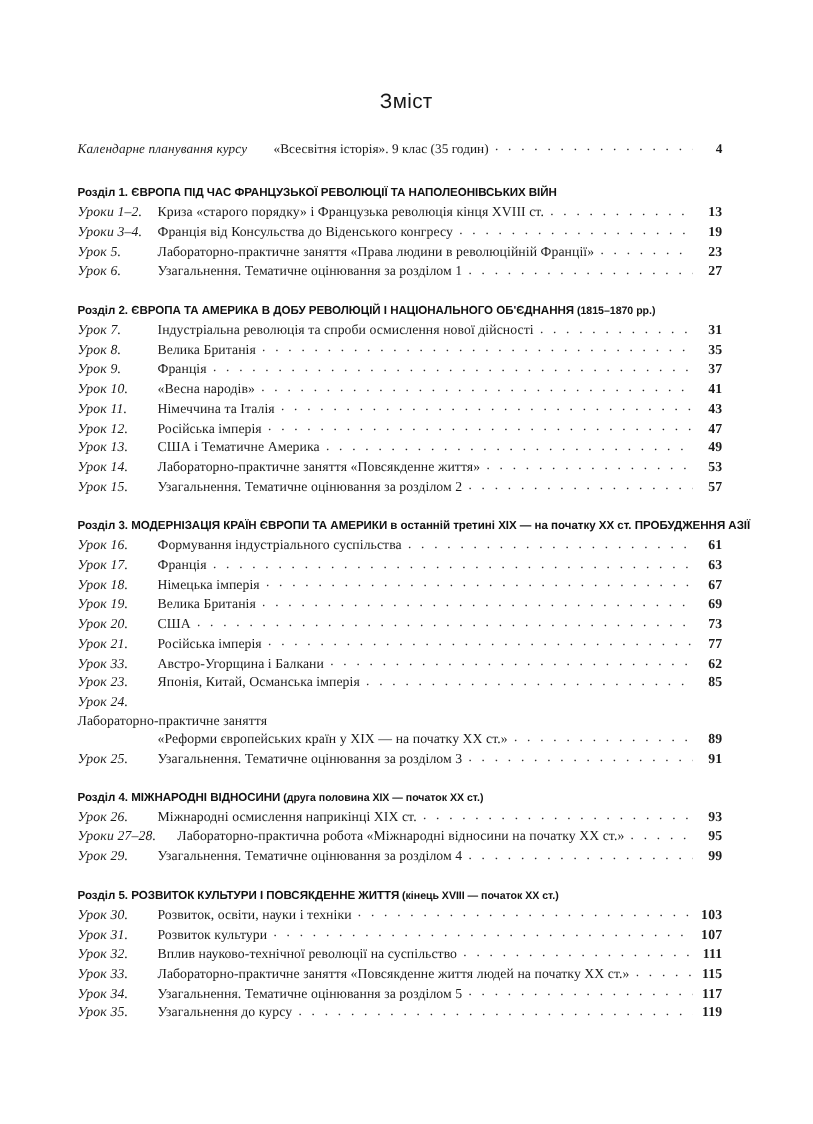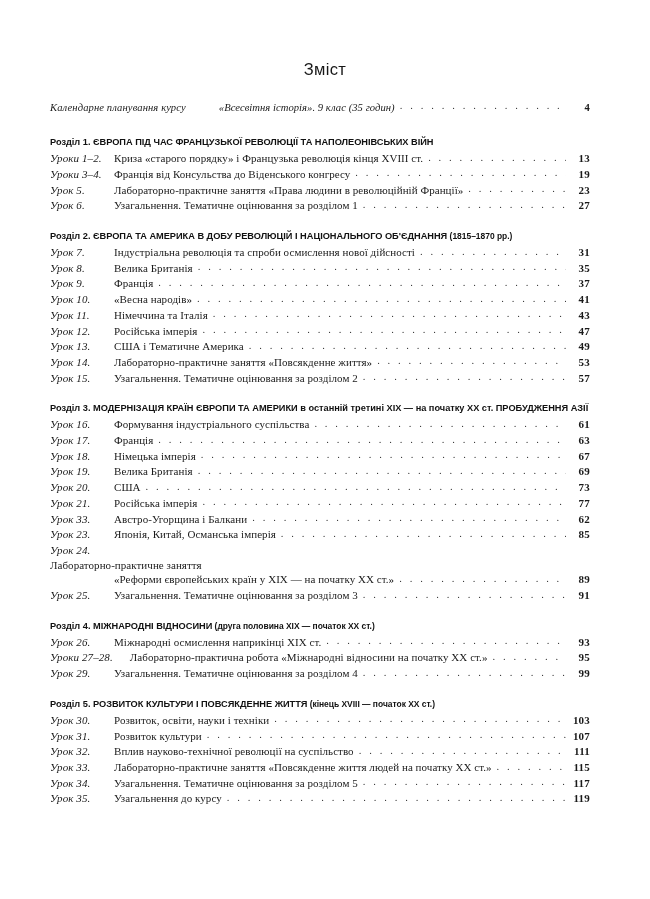--- a/index.html
+++ b/index.html
@@ -14,21 +14,21 @@
     font-family: "Liberation Serif", "DejaVu Serif", serif;
     color: #1a1a1a;
     -webkit-font-smoothing: antialiased;
   }
 
   .page {
     position: relative;
     width: 650px;
     height: 899px;
     box-sizing: border-box;
-    padding: 4px;
+    padding: 16px;
     overflow: hidden;
   }
 
   .doc-title {
     text-align: center;
     font-family: "Liberation Sans", "DejaVu Sans", sans-serif;
     font-size: 16.5px;
     font-weight: 400;
     letter-spacing: 0.3px;
     color: #171717;
@@ -152,21 +152,21 @@
 <body>
 
 <div class="page">
 
   <h1 class="doc-title">Зміст</h1>
 
   <div class="toc">
 
     <div class="row calendar-row narrow-label">
       <span class="label">Календарне планування курсу</span>
-      <span class="title" style="margin-left:16px;font-style:italic;">«Всесвітня історія». 9 клас (35 годин)</span>
+      <span class="title" style="margin-left:4px;">«Всесвітня історія». 9 клас (35 годин)</span>
       <span class="leader"></span>
       <span class="page-no">4</span>
     </div>
 
     <div id="sections-host">
         <div class="section first">
           <div class="section-head"><span>Розділ 1. ЄВРОПА ПІД ЧАС ФРАНЦУЗЬКОЇ РЕВОЛЮЦІЇ ТА НАПОЛЕОНІВСЬКИХ ВІЙН</span></div>
           <div class="rows">
             <div class="row">
               <span class="label w-fixed">Уроки 1–2.</span>

